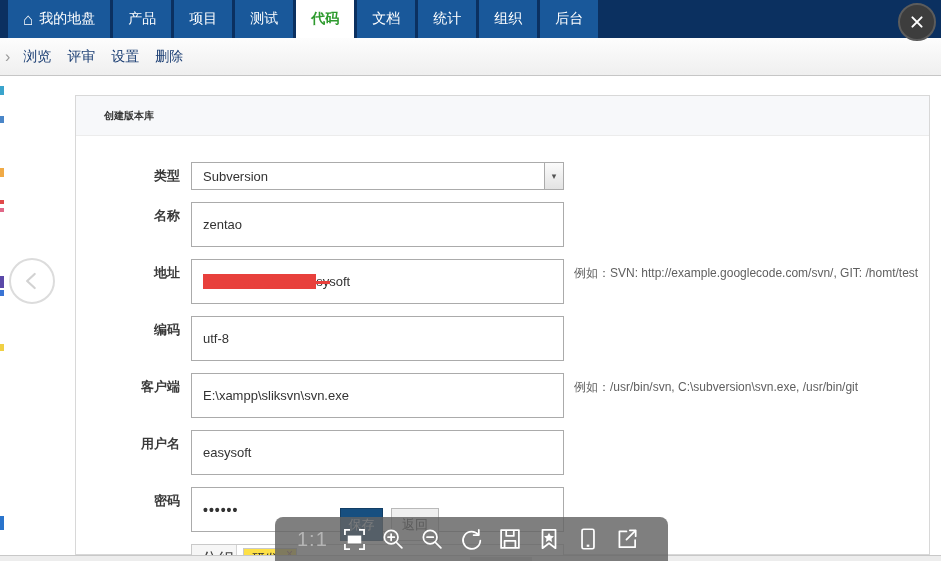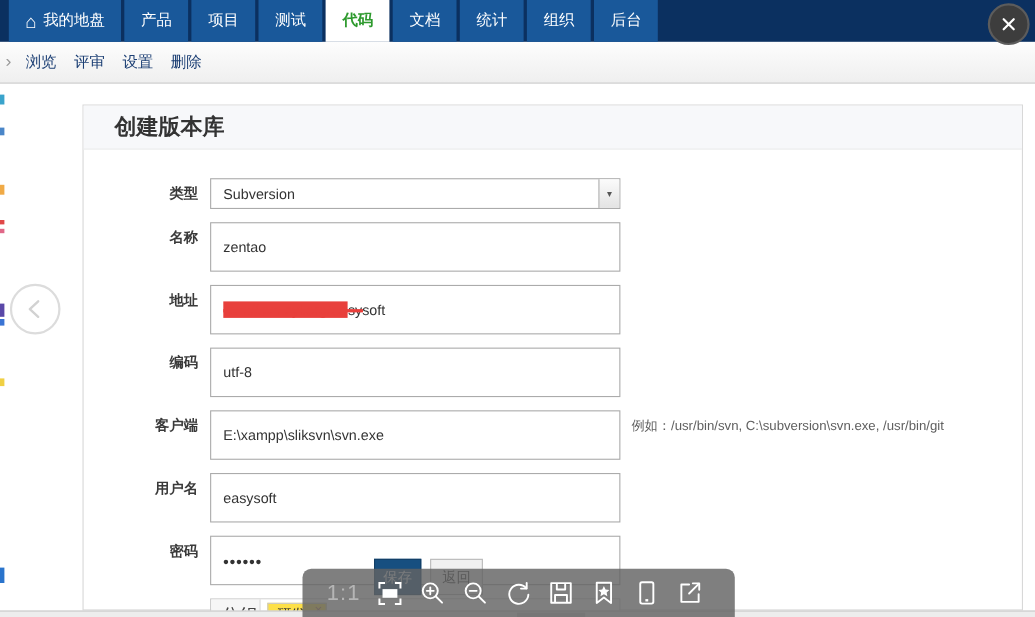--- a/index.html
+++ b/index.html
@@ -23,21 +23,21 @@
 
   
   .page { position:absolute; top:76px; left:0; right:0; bottom:0; background:#fff; }
   .edge-frag { position:absolute; left:0; width:4px; }
 
   .prev-btn { position:absolute; left:9px; top:182px; width:46px; height:46px; border-radius:50%; background:#fff; border:2px solid #dcdcdc; color:#d2d2d2; display:flex; align-items:center; justify-content:center; cursor:pointer; z-index:1; }
 
   
   .panel { position:absolute; left:75px; top:19px; width:855px; height:460px; background:#fff; border:1px solid #d8d8d8; }
   .panel-header { height:40px; background:#f7f8fa; border-bottom:1px solid #ececec; display:flex; align-items:center; }
-  .panel-title { font-size:20px; font-weight:bold; color:#333; margin-left:28px; }
+  .panel-title { font-size:10px; font-weight:bold; color:#333; margin-left:28px; }
   .panel-body { padding-top:26px; }
 
   .row { display:flex; margin-bottom:12px; }
   .flabel { width:115px; text-align:right; padding-right:11px; font-size:13px; font-weight:bold; color:#3a3a3a; line-height:28px; flex:none; white-space:nowrap; }
   .fctrl { display:flex; align-items:flex-start; }
   .input { width:373px; height:45px; border:1px solid #ababab; background:#fff; display:flex; align-items:center; padding:0 11px; font-size:13px; color:#333; overflow:hidden; }
   .pwd .input-text { font-weight:bold; letter-spacing:1px; font-size:14px; }
   .select-box { width:373px; height:28px; border:1px solid #ababab; display:flex; align-items:center; position:relative; padding:0 11px; font-size:13px; color:#333; cursor:pointer; background:#fff; }
   .sel-arrow { position:absolute; right:0; top:0; bottom:0; width:19px; background:linear-gradient(#fbfbfb,#e3e3e3); border-left:1px solid #ababab; display:flex; align-items:center; justify-content:center; color:#555; font-size:9px; }
   .hint { margin-left:10px; line-height:28px; font-size:12px; color:#5f5f5f; white-space:nowrap; }
@@ -161,20 +161,21 @@
               </div>
             </div>
           </div>
           <div class="row">
             <div class="flabel">地址</div>
             <div class="fctrl">
               <div class="input">
                 <span class="redact">svn://svn.zyl.org/ea</span>
                 <span class="input-text">sysoft</span>
               </div>
+              <span class="hint">例如：SVN: http://example.googlecode.com/svn/, GIT: /homt/test</span>
             </div>
           </div>
           <div class="row">
             <div class="flabel">编码</div>
             <div class="fctrl">
               <div class="input">
                 <span class="input-text">utf-8</span>
               </div>
             </div>
           </div>

